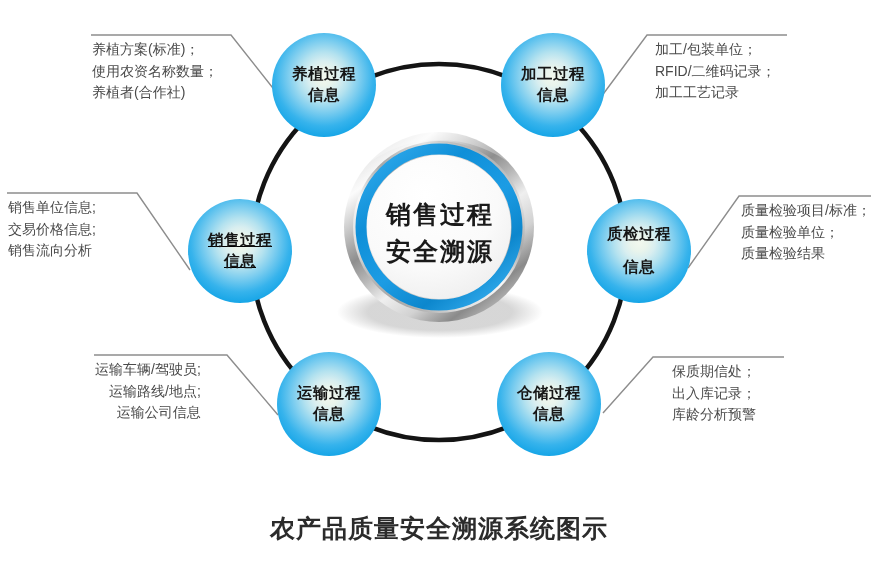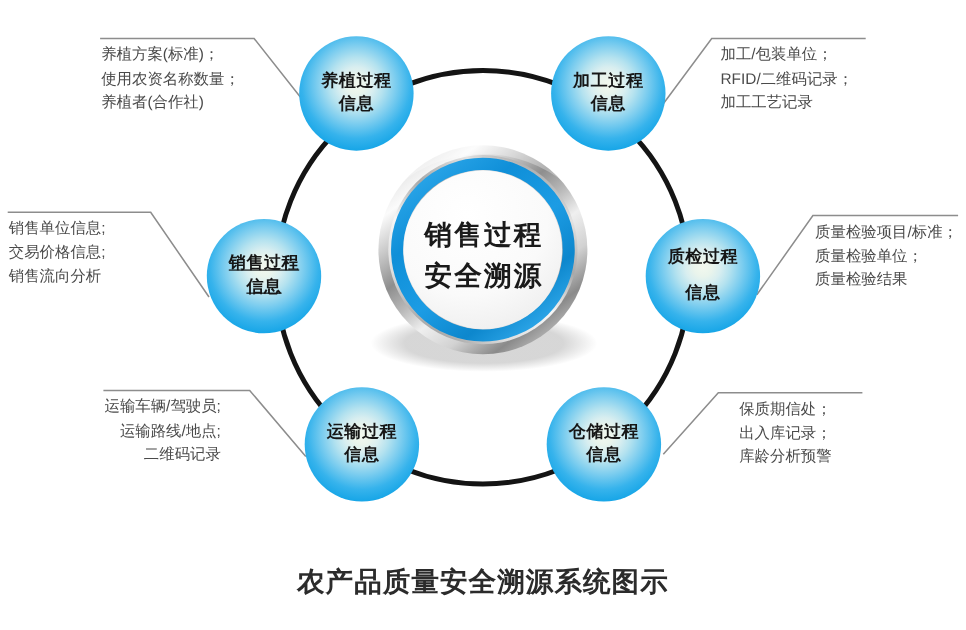--- a/index.html
+++ b/index.html
@@ -241,21 +241,21 @@
 
   <div class="callout" style="left:672px; top:361px;">
     <span class="cl">保质期信处；</span>
     <span class="cl">出入库记录；</span>
     <span class="cl">库龄分析预警</span>
   </div>
 
   <div class="callout" style="left:95px; top:359px;text-align:right;">
     <span class="cl">运输车辆/驾驶员;</span>
     <span class="cl">运输路线/地点;</span>
-    <span class="cl">二维码记录</span>
+    <span class="cl">运输公司信息</span>
   </div>
 
   <div class="callout" style="left:8px; top:197px;">
     <span class="cl">销售单位信息;</span>
     <span class="cl">交易价格信息;</span>
     <span class="cl">销售流向分析</span>
   </div>
 
   <div id="caption">农产品质量安全溯源系统图示</div>
 

